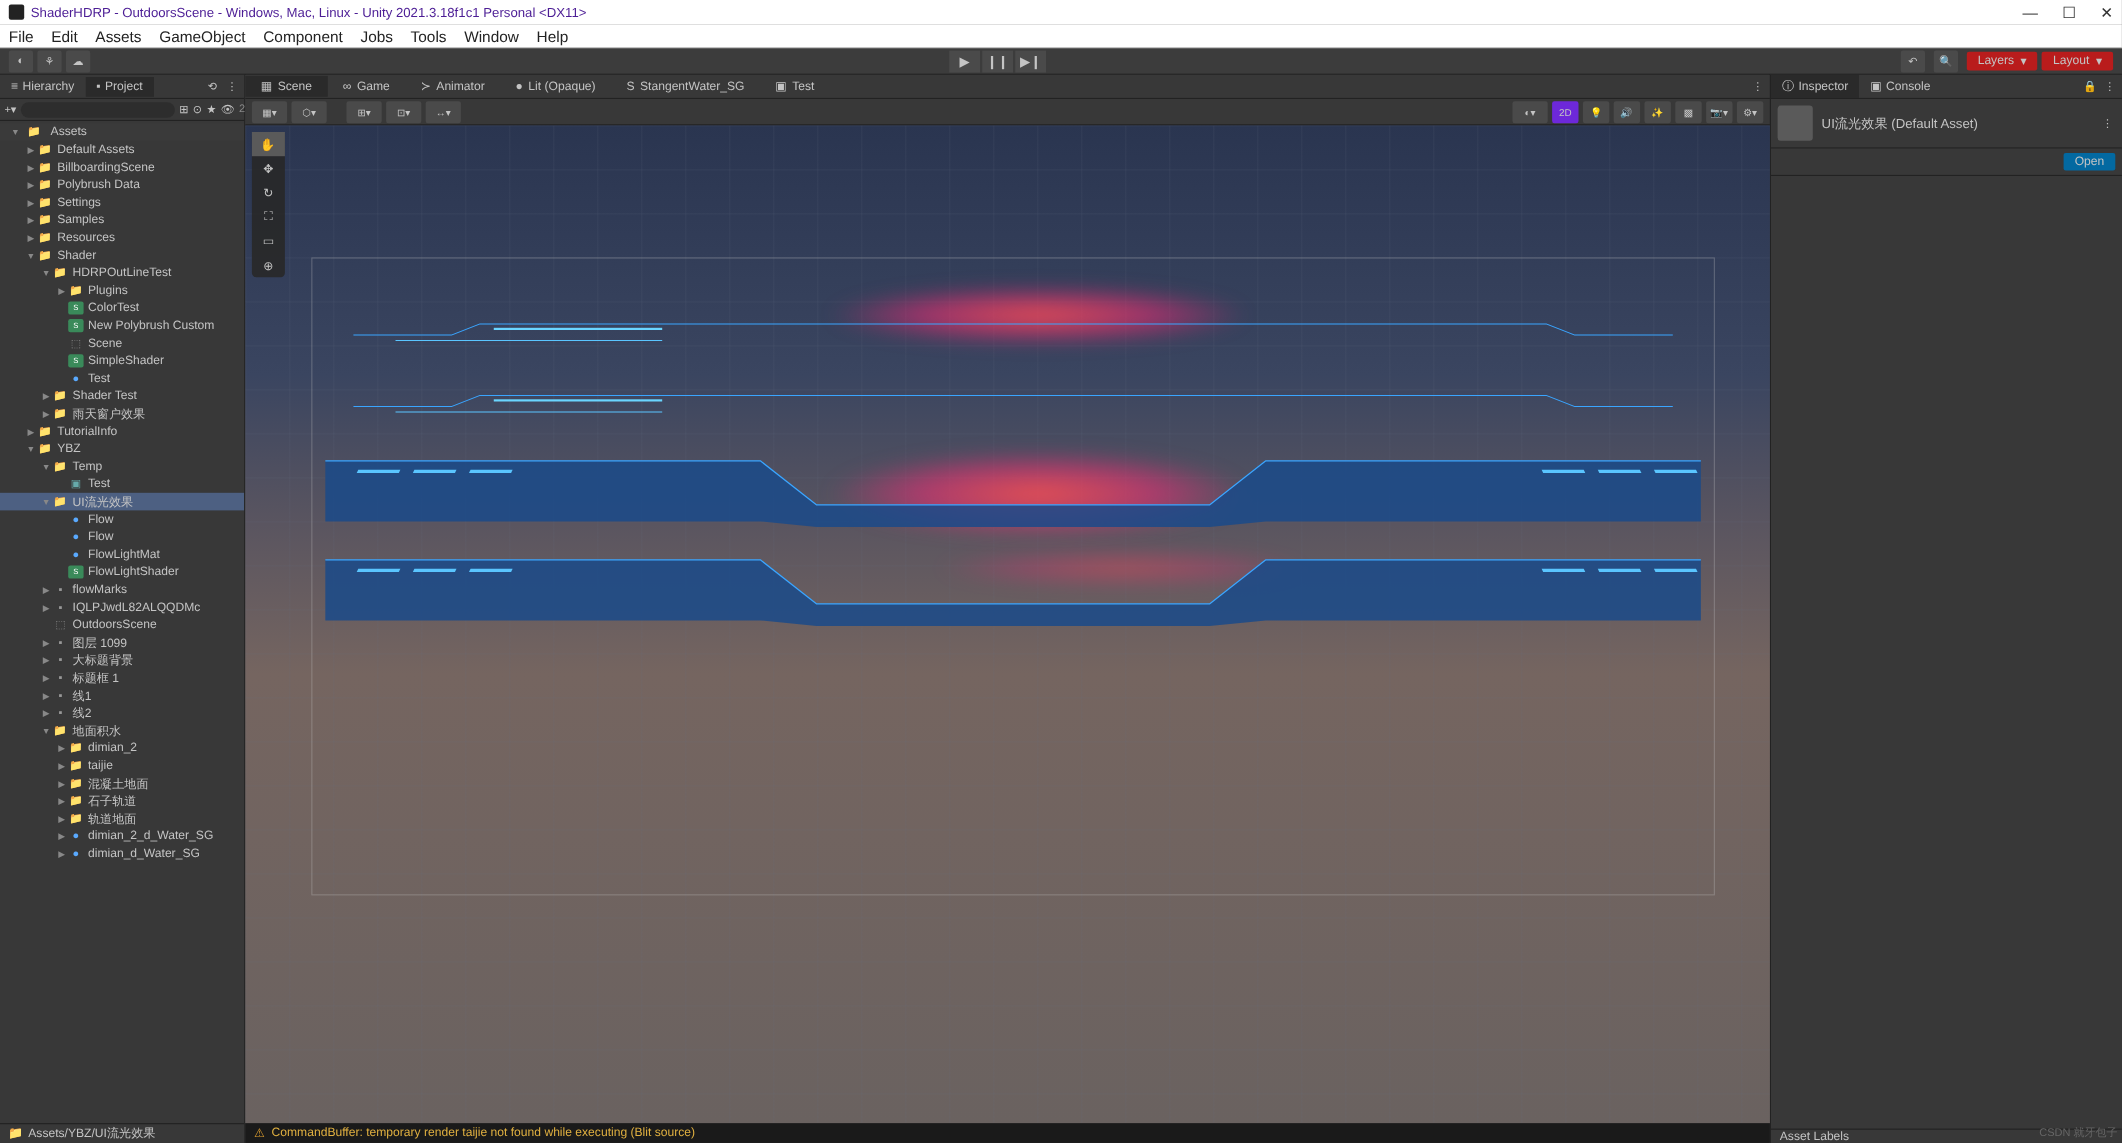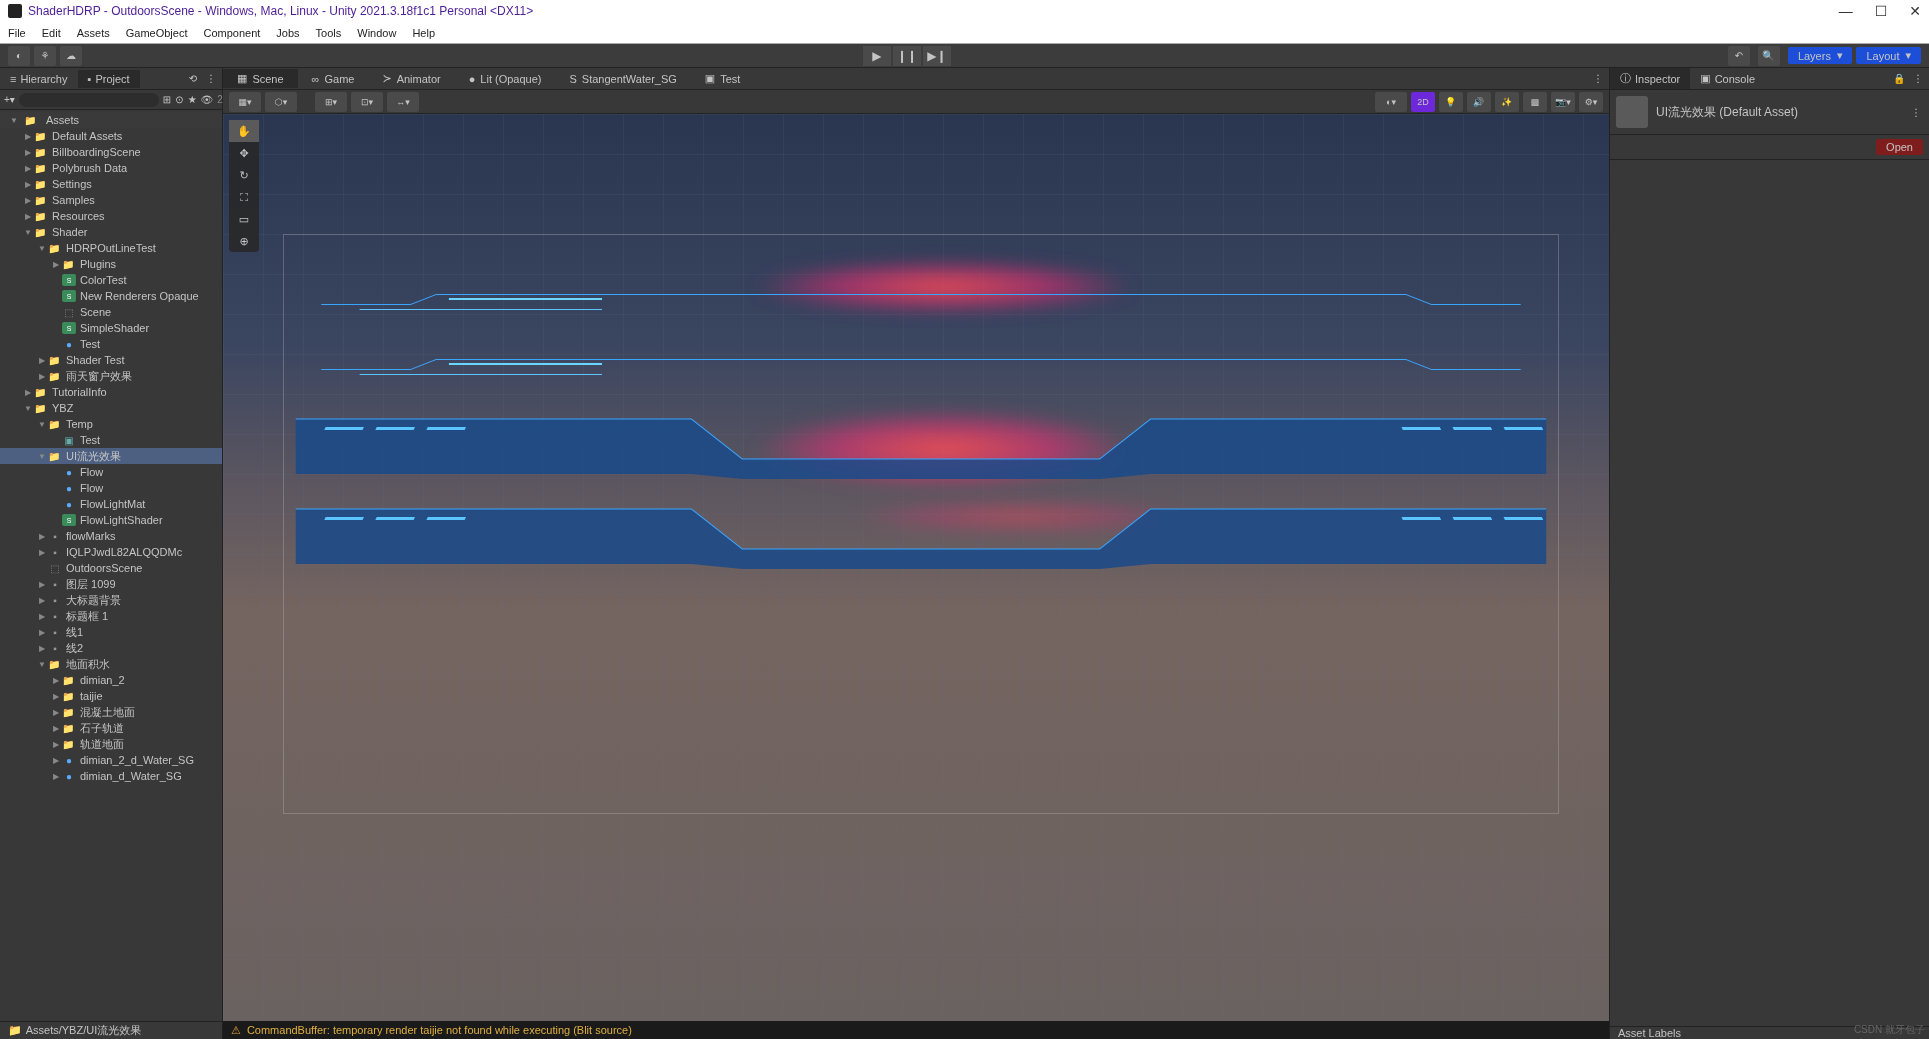--- a/index.html
+++ b/index.html
@@ -4,28 +4,28 @@
 <style>
 * { margin: 0; padding: 0; box-sizing: border-box; font-family: Arial, sans-serif; }
 body { background: #383838; color: #c4c4c4; font-size: 12px; overflow: hidden; user-select: none; }
 .app { display: flex; flex-direction: column; height: 100vh; }
 .titlebar { background: #fff; color: #222; height: 22px; display: flex; align-items: center; padding: 0 8px; }
 .titlebar-icon { width: 14px; height: 14px; margin-right: 6px; background: #222; border-radius: 2px; }
 .title-text { flex: 1; font-size: 12px; color: #4c1d95; }
 .win-controls { display: flex; gap: 22px; margin-left: auto; font-size: 14px; color: #333; }
 .win-btn { cursor: pointer; }
 .menubar { background: #fff; color: #222; height: 22px; display: flex; align-items: center; padding: 0 8px; gap: 16px; border-bottom: 1px solid #aaa; }
-.menu-item { font-size: 11px; cursor: pointer; }
+.menu-item { font-size: 14px; cursor: pointer; }
 .toolbar-main { background: #3c3c3c; height: 24px; display: flex; align-items: center; padding: 0 8px; border-bottom: 1px solid #222; }
 .tb-btn { width: 22px; height: 20px; background: #4a4a4a; border-radius: 2px; margin-right: 4px; display: flex; align-items: center; justify-content: center; font-size: 10px; cursor: pointer; }
 .tb-spacer { flex: 1; }
 .play-controls { display: flex; gap: 2px; }
 .play-btn { width: 28px; height: 20px; background: #4a4a4a; display: flex; align-items: center; justify-content: center; cursor: pointer; }
 .right-tools { display: flex; gap: 4px; align-items: center; }
-.dropdown { background: #1d4ed8; padding: 2px 10px; border-radius: 2px; cursor: pointer; font-size: 11px; display: flex; align-items: center; gap: 6px; }
+.dropdown { background: #b91c1c; padding: 2px 10px; border-radius: 2px; cursor: pointer; font-size: 11px; display: flex; gap: 6px; }
 .workspace { flex: 1; display: flex; overflow: hidden; }
 .left-panel { width: 223px; background: #383838; display: flex; flex-direction: column; border-right: 1px solid #222; }
 .panel-tabs { display: flex; background: #383838; height: 22px; border-bottom: 1px solid #222; align-items: center; }
 .panel-tab { padding: 3px 10px; font-size: 11px; cursor: pointer; display: flex; align-items: center; gap: 4px; }
 .panel-tab.active { background: #2a2a2a; }
 .tab-icons-right { margin-left: auto; display: flex; gap: 4px; padding-right: 4px; }
 .mini-icon { width: 14px; height: 14px; font-size: 10px; display: flex; align-items: center; justify-content: center; cursor: pointer; }
 .panel-toolbar { display: flex; align-items: center; height: 20px; padding: 0 4px; gap: 4px; border-bottom: 1px solid #222; }
 .search-small { flex: 1; background: #2d2d2d; border: none; color: #c4c4c4; font-size: 10px; padding: 1px 4px; height: 14px; border-radius: 7px; }
 .vis-count { font-size: 10px; color: #888; }
@@ -70,21 +70,21 @@
 .glow1 { top: 145px; height: 55px; }
 .glow2 { top: 295px; height: 80px; }
 .glow3 { top: 385px; height: 35px; left: 45%; width: 25%; opacity: 0.5; }
 .breadcrumb { height: 18px; background: #383838; padding: 2px 8px; font-size: 11px; display: flex; align-items: center; gap: 4px; border-top: 1px solid #222; }
 .console-line { height: 18px; background: #1a1a1a; color: #e0b040; padding: 1px 8px; font-size: 11px; display: flex; align-items: center; gap: 6px; }
 .warn-ico { color: #e0a030; }
 .right-panel { width: 320px; background: #383838; border-left: 1px solid #222; display: flex; flex-direction: column; }
 .insp-header { display: flex; align-items: center; padding: 6px; gap: 8px; border-bottom: 1px solid #222; }
 .asset-icon { width: 32px; height: 32px; background: #5a5a5a; border-radius: 3px; }
 .asset-name { font-size: 12px; flex: 1; }
-.open-btn { background: #7f1d1d; padding: 2px 10px; border-radius: 2px; font-size: 11px; cursor: pointer; margin-left: auto; }
+.open-btn { background: #0369a1; padding: 2px 10px; border-radius: 2px; font-size: 11px; cursor: pointer; margin-left: auto; }
 .insp-body { flex: 1; }
 .asset-labels-hdr { padding: 0 8px; font-size: 11px; border-top: 1px solid #222; }
 .pv-corner { position: absolute; bottom: 2px; right: 4px; font-size: 10px; color: #666; }
 </style>
 </head>
 <body>
 
 <div class="app">
   <div class="titlebar">
     <div class="titlebar-icon"></div>
@@ -211,21 +211,21 @@
               <span>Plugins</span>
             </div>
             <div class="tree-item d3">
               <span class="arrow none"></span>
               <span class="ticon shader">S</span>
               <span>ColorTest</span>
             </div>
             <div class="tree-item d3">
               <span class="arrow none"></span>
               <span class="ticon shader">S</span>
-              <span>New Renderers Opaque</span>
+              <span>New Polybrush Custom</span>
             </div>
             <div class="tree-item d3">
               <span class="arrow none"></span>
               <span class="ticon scene">⬚</span>
               <span>Scene</span>
             </div>
             <div class="tree-item d3">
               <span class="arrow none"></span>
               <span class="ticon shader">S</span>
               <span>SimpleShader</span>

